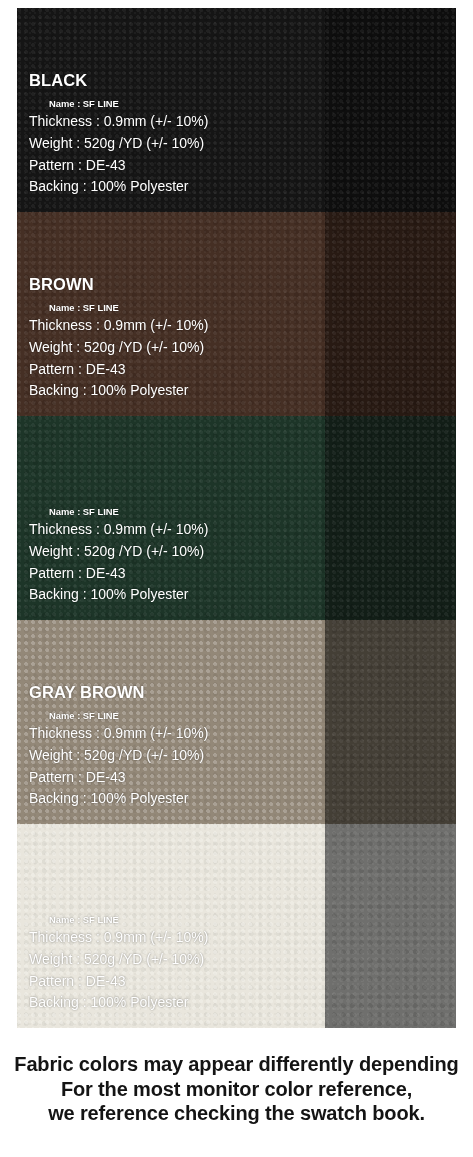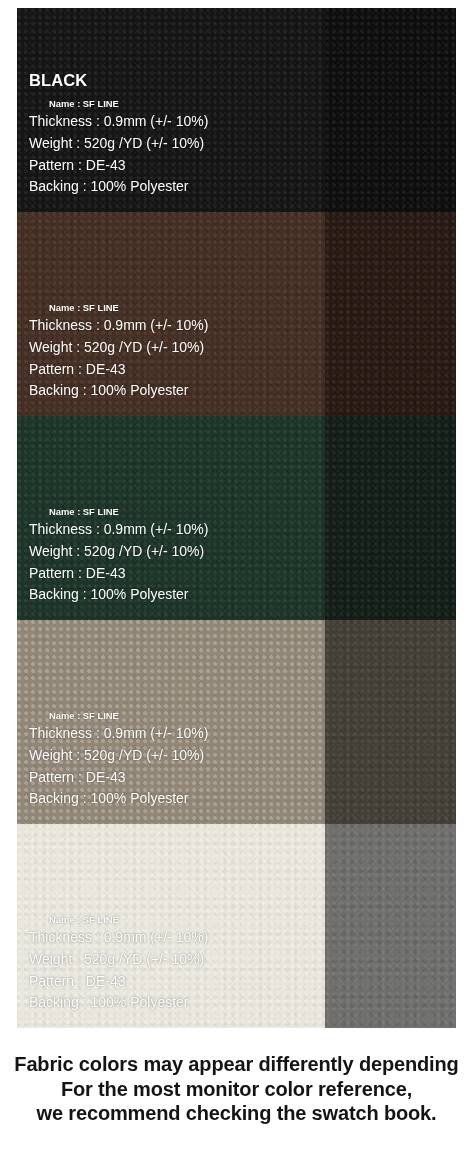--- a/index.html
+++ b/index.html
@@ -145,20 +145,21 @@
     </div>
 
     <div class="swatch-row">
       <div class="panel-main" style="background:#452f24">
         <div class="grain"></div>
       </div>
       <div class="panel-info" style="background:#281a13">
         <div class="grain"></div>
       </div>
       <div class="spec">
+        <div class="spec-title">BROWN</div>
         <div class="spec-name">Name : SF LINE</div>
         <div class="spec-line">Thickness : 0.9mm (+/- 10%)</div>
         <div class="spec-line">Weight : 520g /YD (+/- 10%)</div>
         <div class="spec-line">Pattern : DE-43</div>
         <div class="spec-line">Backing : 100% Polyester</div>
       </div>
     </div>
 
     <div class="swatch-row">
       <div class="panel-main" style="background:#1d3528">
@@ -177,20 +178,21 @@
     </div>
 
     <div class="swatch-row">
       <div class="panel-main" style="background:#938878">
         <div class="grain light"></div>
       </div>
       <div class="panel-info" style="background:#443f36">
         <div class="grain"></div>
       </div>
       <div class="spec">
+        <div class="spec-title">GRAY BROWN</div>
         <div class="spec-name">Name : SF LINE</div>
         <div class="spec-line">Thickness : 0.9mm (+/- 10%)</div>
         <div class="spec-line">Weight : 520g /YD (+/- 10%)</div>
         <div class="spec-line">Pattern : DE-43</div>
         <div class="spec-line">Backing : 100% Polyester</div>
       </div>
     </div>
 
     <div class="swatch-row">
       <div class="panel-main" style="background:#e9e6dd">
@@ -206,16 +208,16 @@
         <div class="spec-line">Pattern : DE-43</div>
         <div class="spec-line">Backing : 100% Polyester</div>
       </div>
     </div>
 
   </div>
 
   <div id="footer-note">
     <div>Fabric colors may appear differently depending</div>
     <div>For the most monitor color reference,</div>
-    <div>we recommend checking the swatch book.</div>
+    <div>we reference checking the swatch book.</div>
   </div>
 
 </div>
 
 </body></html>

